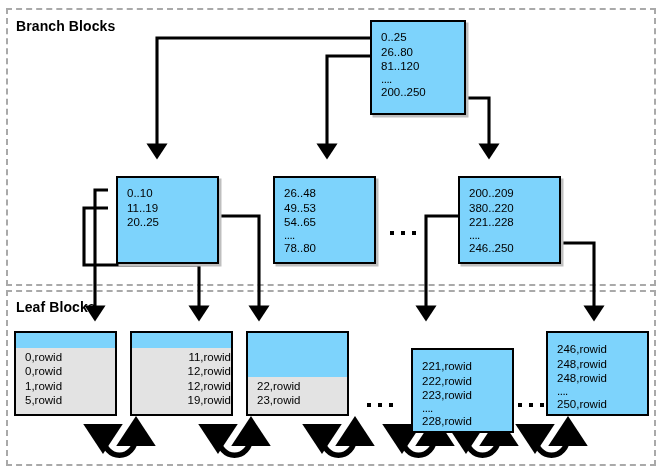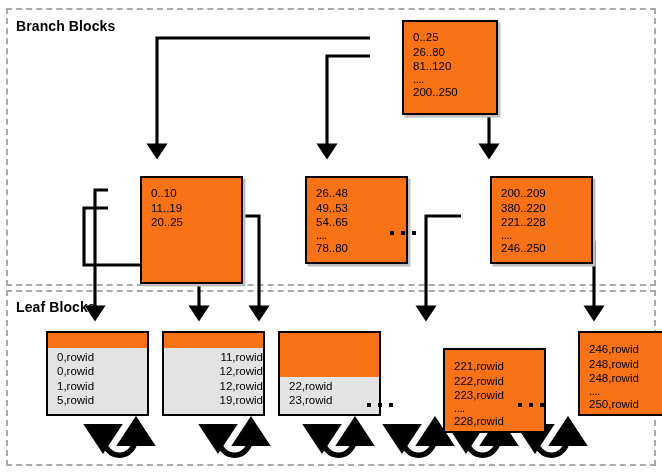--- a/index.html
+++ b/index.html
@@ -35,24 +35,23 @@
     font-size: 14px;
     font-weight: bold;
     color: #000000;
     letter-spacing: 0.1px;
     white-space: nowrap;
   }
   .node {
     position: absolute;
     box-sizing: border-box;
     border: 2px solid #000000;
-    background: #f97316;
+    background: #7dd3fc;
     box-shadow: 2.5px 2.5px 0 0 #bfbfbf;
     z-index: 3;
-    margin-left: 32px;
   }
   .node.leaf {
     box-shadow: none;
   }
   .node-body {
     position: absolute;
     left: 0; right: 0;
     box-sizing: border-box;
     padding: 0 0 0 9px;
   }
@@ -146,21 +145,21 @@
   <div class="node" style="left:370px; top:20px; width:96px; height:95px;">
     <div class="node-body top">
       <div class="entry">0..25</div>
       <div class="entry">26..80</div>
       <div class="entry">81..120</div>
       <div class="entry dots">....</div>
       <div class="entry">200..250</div>
     </div>
   </div>
 
-  <div class="node" style="left:108px; top:176px; width:103px; height:108px;">
+  <div class="node" style="left:116px; top:176px; width:103px; height:88px;">
     <div class="node-body top">
       <div class="entry">0..10</div>
       <div class="entry">11..19</div>
       <div class="entry">20..25</div>
     </div>
   </div>
 
   <div class="node" style="left:273px; top:176px; width:103px; height:88px;">
     <div class="node-body top">
       <div class="entry">26..48</div>

